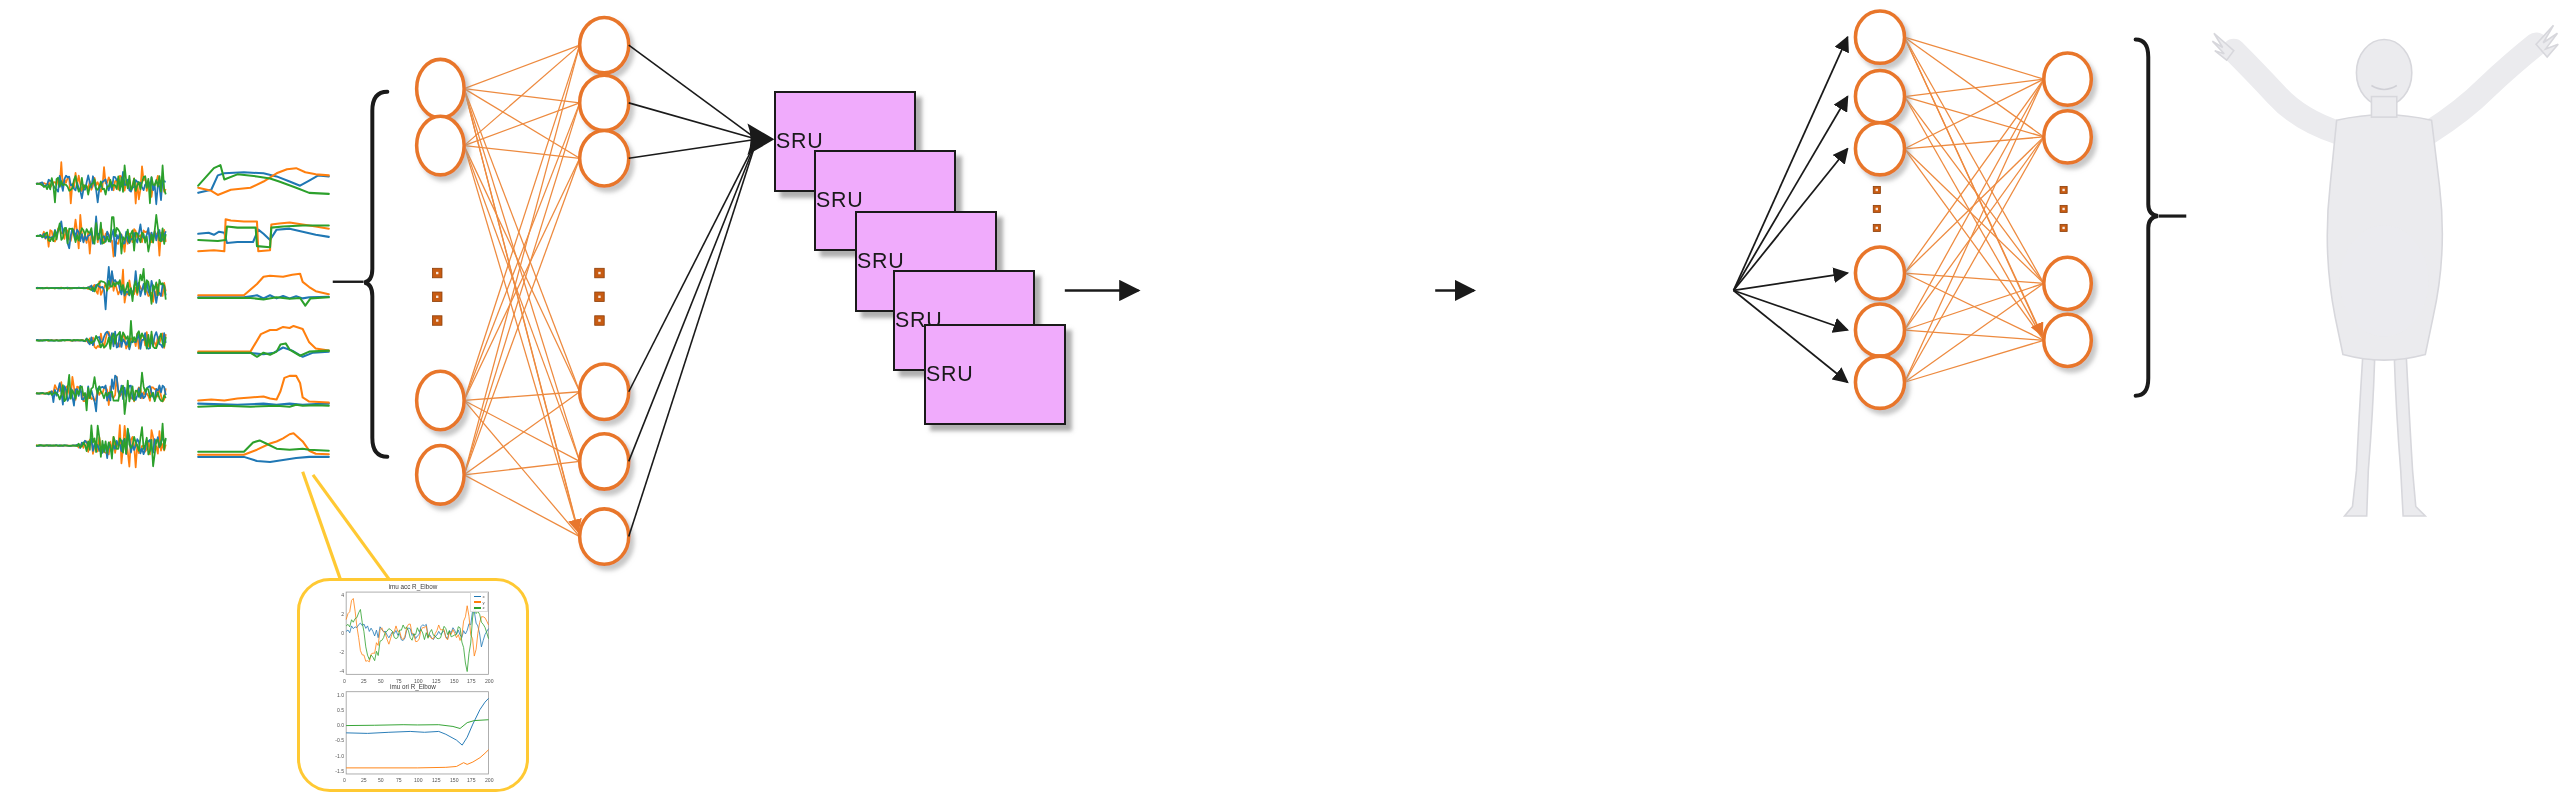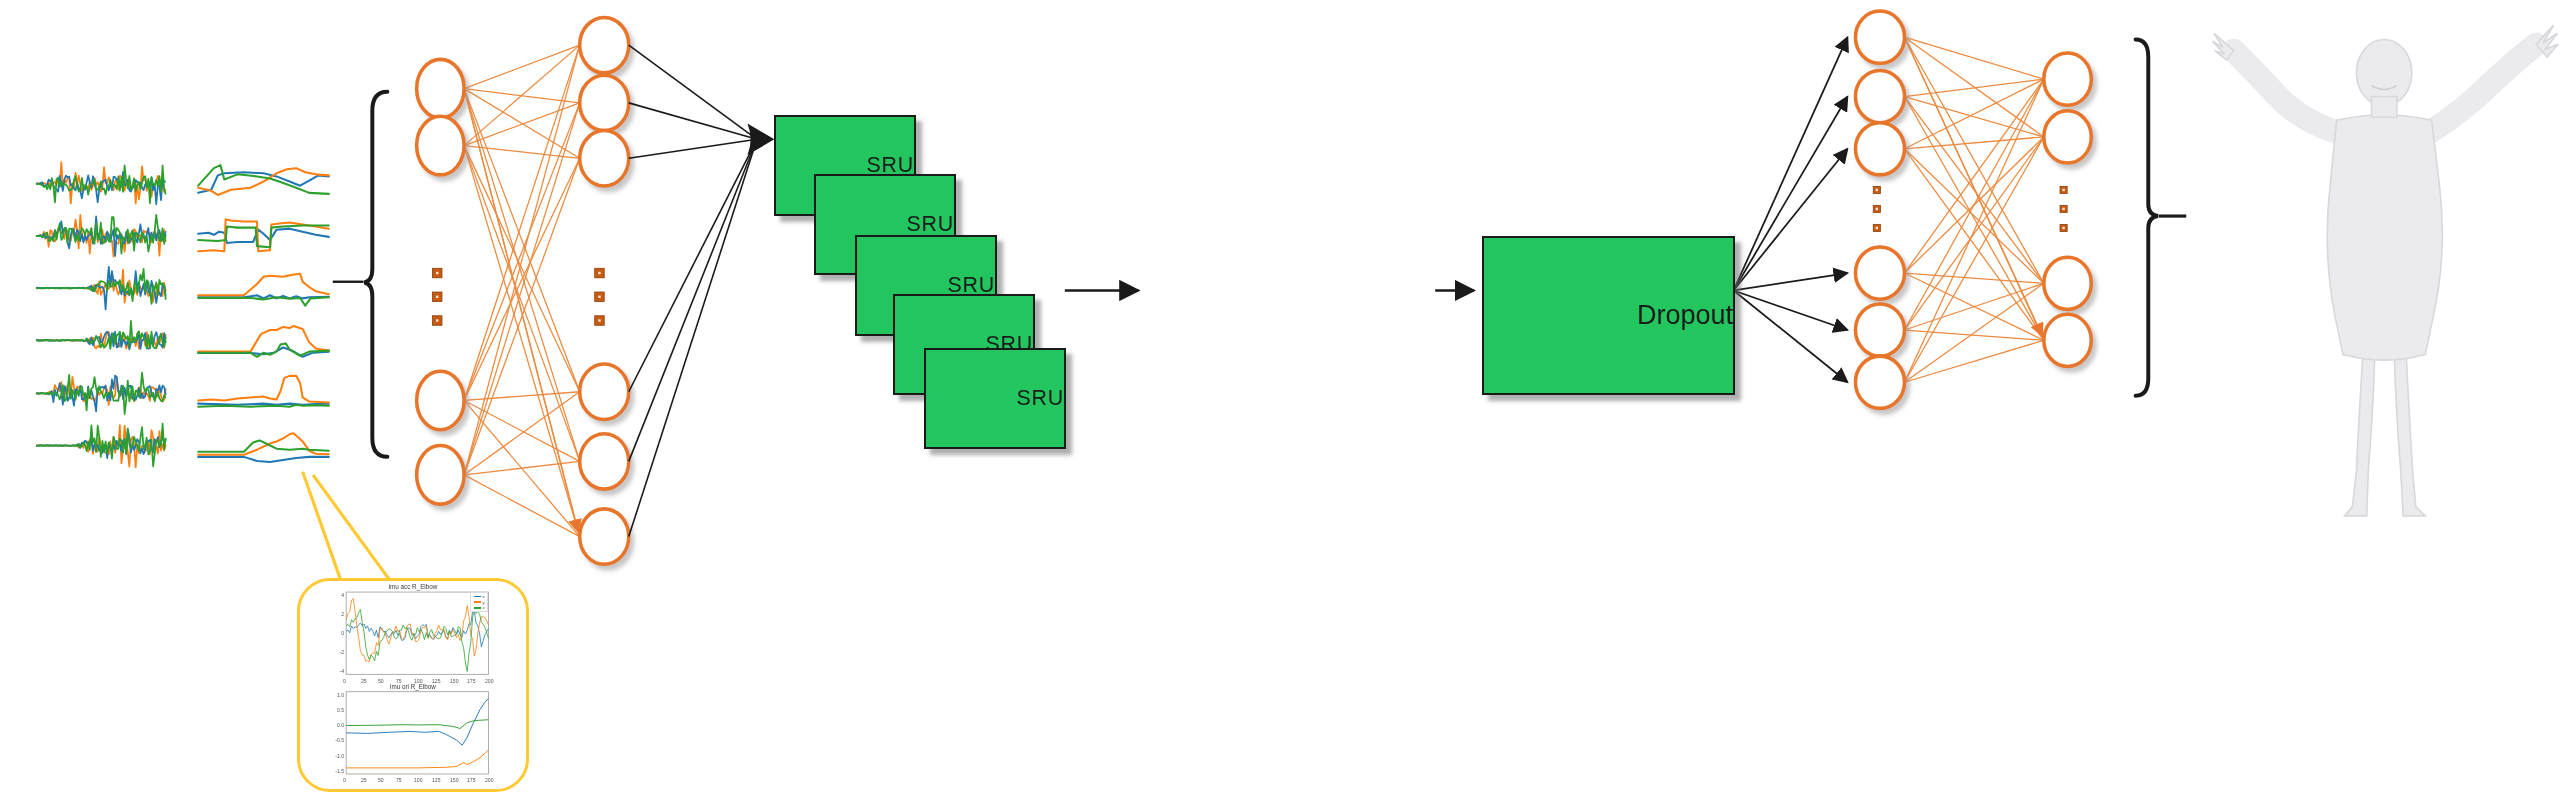--- a/index.html
+++ b/index.html
@@ -1,22 +1,22 @@
 <!DOCTYPE html>
 <html style="font-size:12.7px"><head>
 <meta charset="utf-8">
 <style>
   html,body{margin:0;padding:0;background:#ffffff;}
   #canvas{position:relative;width:2576px;height:812px;background:#fff;overflow:hidden;
           font-family:"Liberation Sans", sans-serif;}
   svg{position:absolute;left:0;top:0;}
-  .box{position:absolute;background:#22c55e;border:2.4px solid #1a1a1a;
+  .box{position:absolute;background:#f0abfc;border:2.4px solid #1a1a1a;
        box-shadow:5.5px 5.5px 4px rgba(110,110,110,.55);
-       display:flex;align-items:center;justify-content:flex-end;text-align:center;
-       color:#1a1a1a;margin-top:24px;}
+       display:flex;align-items:center;justify-content:flex-start;text-align:center;
+       color:#1a1a1a;}
   .sru-box{width:138px;height:97px;font-size:21.4px;letter-spacing:0.8px;}
   .big-box{font-size:27px;line-height:1.25;}
   .callout{position:absolute;left:297px;top:578px;width:226px;height:208px;
            border:3.2px solid #FFC933;border-radius:33px;background:#fff;z-index:5;}
   .miniplot{position:absolute;left:0;top:0;width:100%;height:100%;}
   .mini-title{position:absolute;font-size:6.3px;color:#3a3a3a;width:100%;text-align:center;}
   .tick{position:absolute;font-size:5.1px;color:#555;}
   .legend{position:absolute;right:4.7px;top:1.6px;border:0.8px solid #ddd;background:rgba(255,255,255,.9);
           padding:0.8px 2.4px;display:flex;flex-direction:column;gap:0.8px;}
   .legend .li{display:flex;align-items:center;gap:1.6px;font-size:4.4px;color:#555;}
@@ -233,23 +233,20 @@
   <div class="box sru-box" style="left:855px;top:211px;z-index:3">
       <span>SRU</span>
     </div>
   <div class="box sru-box" style="left:893px;top:270px;z-index:4">
       <span>SRU</span>
     </div>
   <div class="box sru-box" style="left:924px;top:324px;z-index:5">
       <span>SRU</span>
     </div>
 
-  <div class="box big-box" style="left:1482px;top:212px;width:249px;height:155px">
-    <span>Dropout</span>
-  </div>
 
   <div class="callout">
     <div class="miniplot">
       <div class="mini-title" style="top:1.6px">imu acc R_Elbow</div>
       <svg id="acc-svg" width="226" height="208" viewBox="0 0 285 263">
           <rect x="58" y="14" width="180" height="104" fill="none" stroke="#999" stroke-width="1"></rect>
           <rect x="58" y="140" width="180" height="104" fill="none" stroke="#999" stroke-width="1"></rect>
           <polyline points="58.0,63.7 60.3,62.0 62.5,65.5 64.8,56.8 67.0,60.2 69.3,58.0 71.5,59.0 73.8,55.2 76.0,53.3 78.3,56.4 80.5,54.4 82.8,59.9 85.0,56.8 87.3,63.8 89.5,59.6 91.8,63.7 94.0,69.5 96.3,62.1 98.5,71.7 100.8,57.9 103.0,61.4 105.3,64.1 107.5,63.6 109.8,68.5 112.0,71.8 114.3,67.7 116.5,64.3 118.8,66.5 121.0,62.5 123.3,68.5 125.5,66.6 127.8,74.4 130.0,75.2 132.3,72.1 134.5,62.2 136.8,59.4 139.0,60.2 141.3,68.8 143.5,66.6 145.8,72.8 148.0,69.5 150.3,67.6 152.5,57.8 154.8,55.3 157.0,56.8 159.3,54.9 161.5,68.9 163.8,68.1 166.0,71.8 168.3,74.1 170.5,70.1 172.8,68.3 175.0,63.7 177.3,67.5 179.5,65.0 181.8,62.8 184.0,70.6 186.3,73.0 188.5,62.8 190.8,65.4 193.0,59.1 195.3,62.7 197.5,67.1 199.8,62.1 202.0,68.3 204.3,71.2 206.5,62.8 208.8,67.0 211.0,62.5 213.3,54.0 215.5,55.3 217.8,38.1 220.0,38.3 222.3,53.3 224.5,56.8 226.8,67.0 229.0,83.3 231.3,75.0 233.5,67.8 235.8,63.8 238.0,60.2" fill="none" stroke="#1f77b4" stroke-width="1"></polyline>
           <polyline points="58.0,48.7 60.3,41.2 62.5,38.9 64.8,24.5 67.0,22.1 69.3,38.1 71.5,57.3 73.8,71.7 76.0,88.0 78.3,93.4 80.5,93.7 82.8,101.5 85.0,100.7 87.3,102.2 89.5,92.5 91.8,91.2 94.0,91.4 96.3,78.0 98.5,81.5 100.8,61.6 103.0,59.1 105.3,64.3 107.5,66.5 109.8,74.0 112.0,79.9 114.3,72.3 116.5,65.4 118.8,64.2 121.0,56.8 123.3,63.9 125.5,63.2 127.8,72.1 130.0,74.1 132.3,69.8 134.5,58.7 136.8,54.8 139.0,54.4 141.3,66.2 143.5,67.2 145.8,76.6 148.0,76.4 150.3,73.3 152.5,62.4 154.8,58.7 157.0,59.1 159.3,57.0 161.5,70.7 163.8,69.6 166.0,72.9 168.3,73.0 170.5,66.6 172.8,62.5 175.0,55.6 177.3,61.7 179.5,61.6 181.8,61.6 184.0,71.8 186.3,74.4 188.5,64.6 190.8,67.4 193.0,61.4 195.3,66.2 197.5,71.7 199.8,67.9 202.0,75.2 204.3,68.6 206.5,50.7 208.8,45.3 211.0,31.3 213.3,44.7 215.5,68.0 217.8,72.8 220.0,94.9 222.3,86.3 224.5,66.1 226.8,52.6 229.0,45.2 231.3,45.2 233.5,46.5 235.8,50.8 238.0,55.6" fill="none" stroke="#ff7f0e" stroke-width="1"></polyline>
           <polyline points="58.0,56.8 60.3,54.8 62.5,58.0 64.8,49.0 67.0,52.1 69.3,47.6 71.5,46.3 73.8,40.2 76.0,36.0 78.3,52.6 80.5,64.2 82.8,83.3 85.0,93.7 87.3,99.3 89.5,93.6 91.8,96.4 94.0,100.7 96.3,88.9 98.5,94.2 100.8,76.1 103.0,75.2 105.3,71.6 107.5,64.8 109.8,63.3 112.0,60.2 114.3,61.6 116.5,63.7 118.8,71.4 121.0,72.9 123.3,71.4 125.5,62.0 127.8,62.2 130.0,55.6 132.3,60.3 134.5,58.2 136.8,63.1 139.0,71.8 141.3,74.9 143.5,67.2 145.8,67.9 148.0,59.1 150.3,64.1 152.5,61.3 154.8,65.7 157.0,74.1 159.3,65.3 161.5,72.4 163.8,64.7 166.0,61.4 168.3,68.6 170.5,69.5 172.8,72.6 175.0,72.9 177.3,71.8 179.5,64.5 181.8,57.3 184.0,60.2 186.3,67.8 188.5,62.8 190.8,70.6 193.0,69.5 195.3,68.2 197.5,67.7 199.8,57.8 202.0,59.1 204.3,77.2 206.5,84.2 208.8,103.7 211.0,114.5 213.3,91.5 215.5,78.4 217.8,46.8 220.0,32.5 222.3,41.2 224.5,38.4 226.8,42.2 229.0,52.1 231.3,54.8 233.5,58.6 235.8,65.5 238.0,72.9" fill="none" stroke="#2ca02c" stroke-width="1"></polyline>

